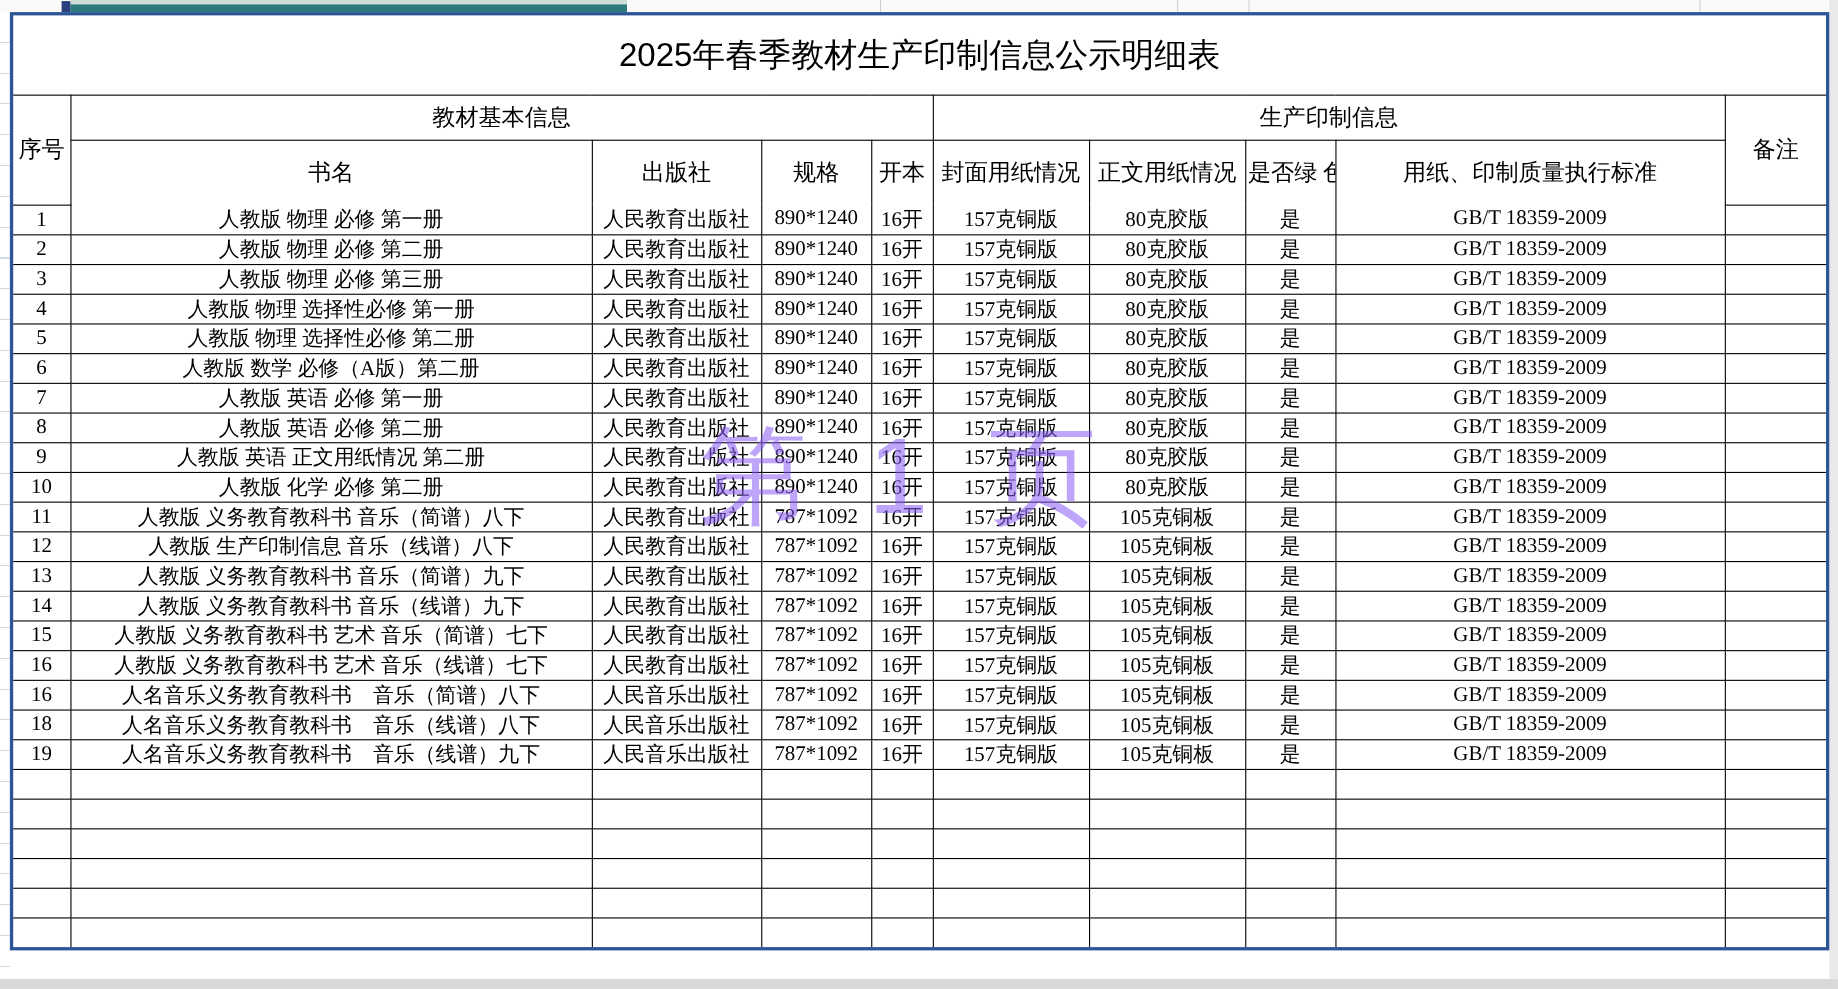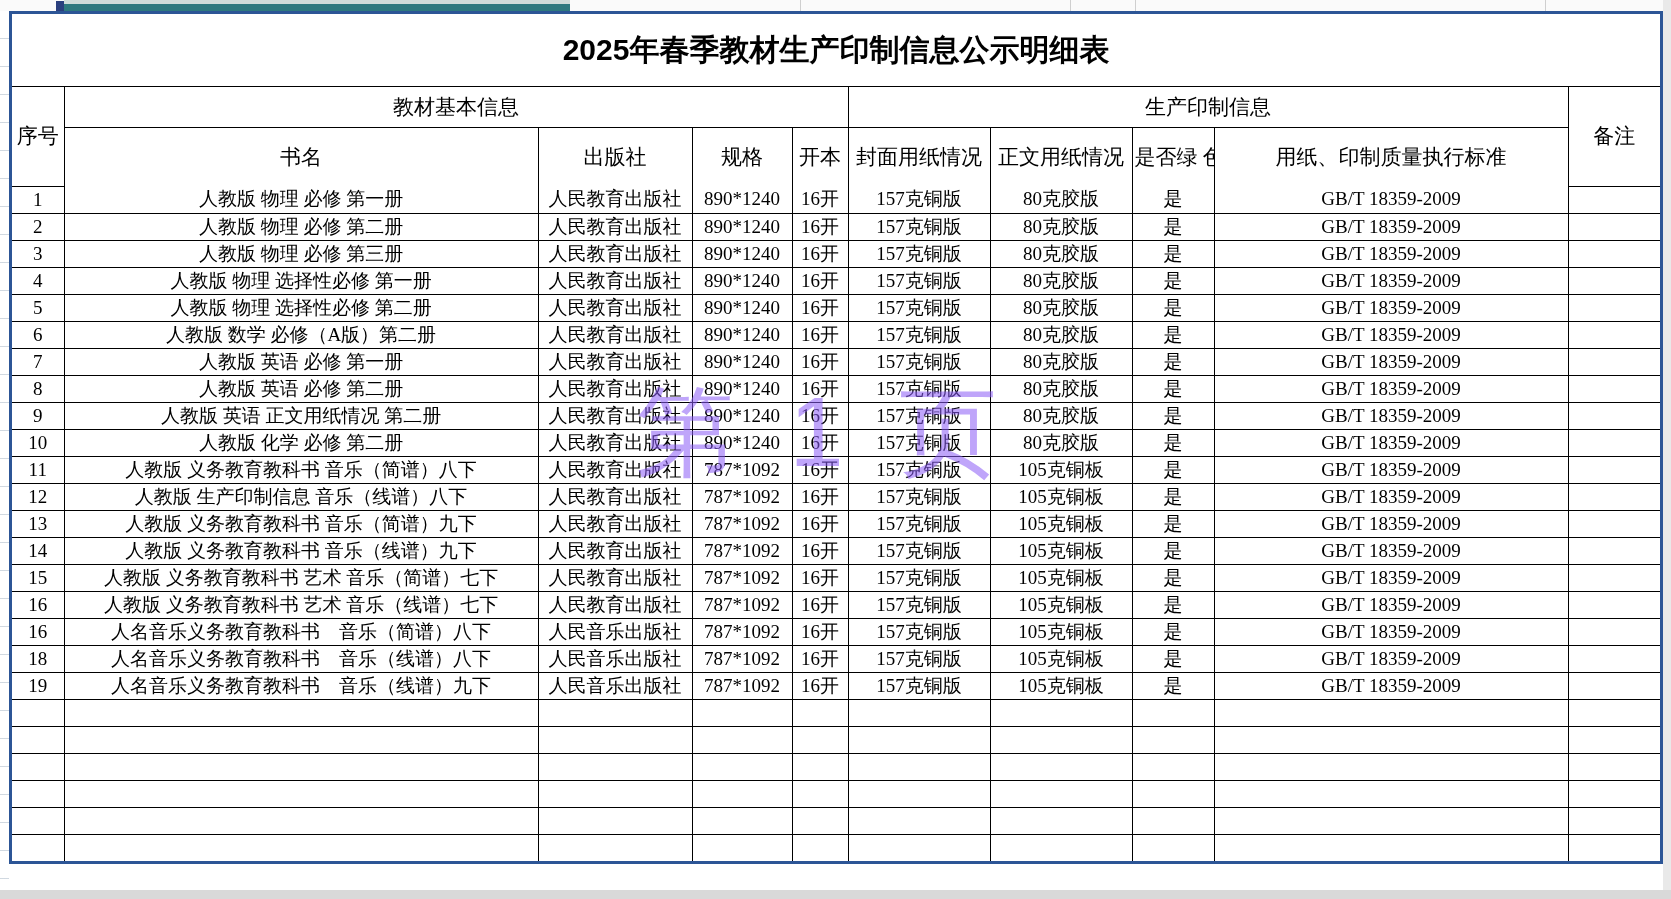--- a/index.html
+++ b/index.html
@@ -32,21 +32,21 @@
     text-align:center;vertical-align:middle;
     padding:0 2px;overflow:hidden;white-space:nowrap;
   }
   table.tbl tr > *:first-child{border-left:none;}
   table.tbl tr > *:last-child{border-right:none;}
   table.tbl tr:first-child > *{border-top:none;}
   table.tbl tr:last-child > *{border-bottom:none;margin-left:23px;}
   tr.title-row td{
     border-left:none;border-right:none;border-top:none;
     font-family:"Liberation Sans","DejaVu Sans",sans-serif;
-    font-weight:bold;font-size:30px;height:72px;
+    font-weight:normal;font-size:30px;height:72px;
   }
   tr.hrow1 th{height:40px;font-size:21px;text-align:center;}
   tr.hrow2 th{height:58px;font-size:21px;}
   th.wrap{white-space:pre-line;line-height:1.15;}
   tbody tr{height:27px;}
   td.left{text-align:left;padding-left:8px;}
   
   .watermark{
     position:absolute;left:636px;top:368px;z-index:5;pointer-events:none;
     font-family:Liberation Sans, sans-serif;

